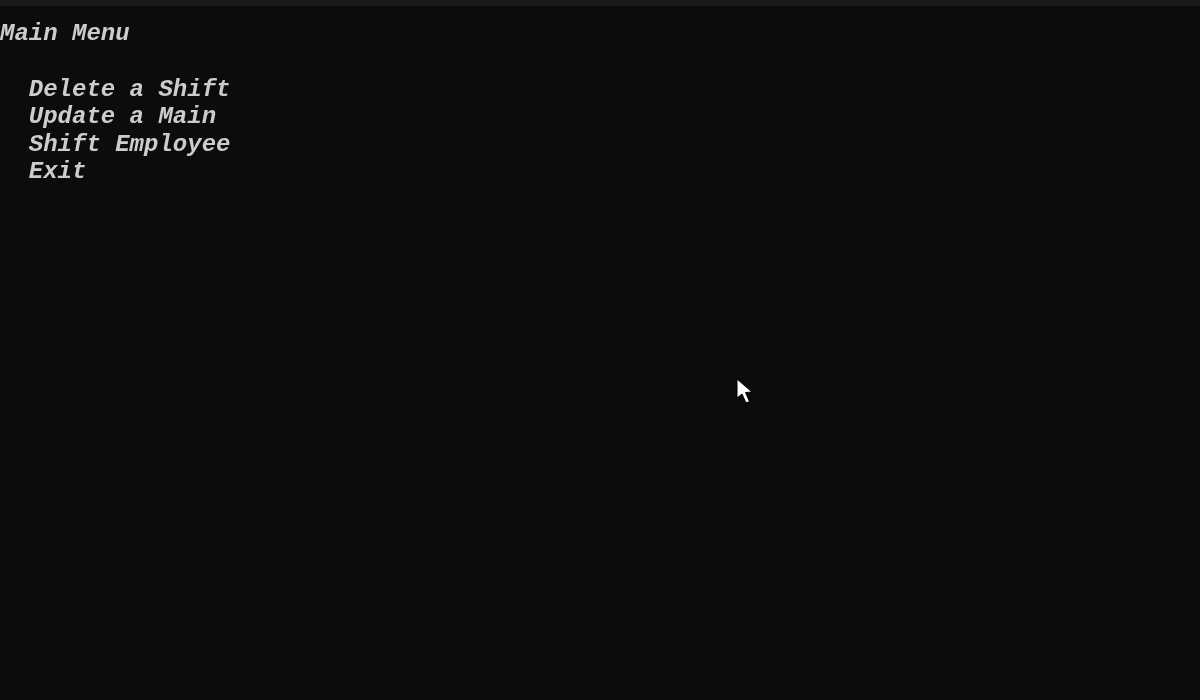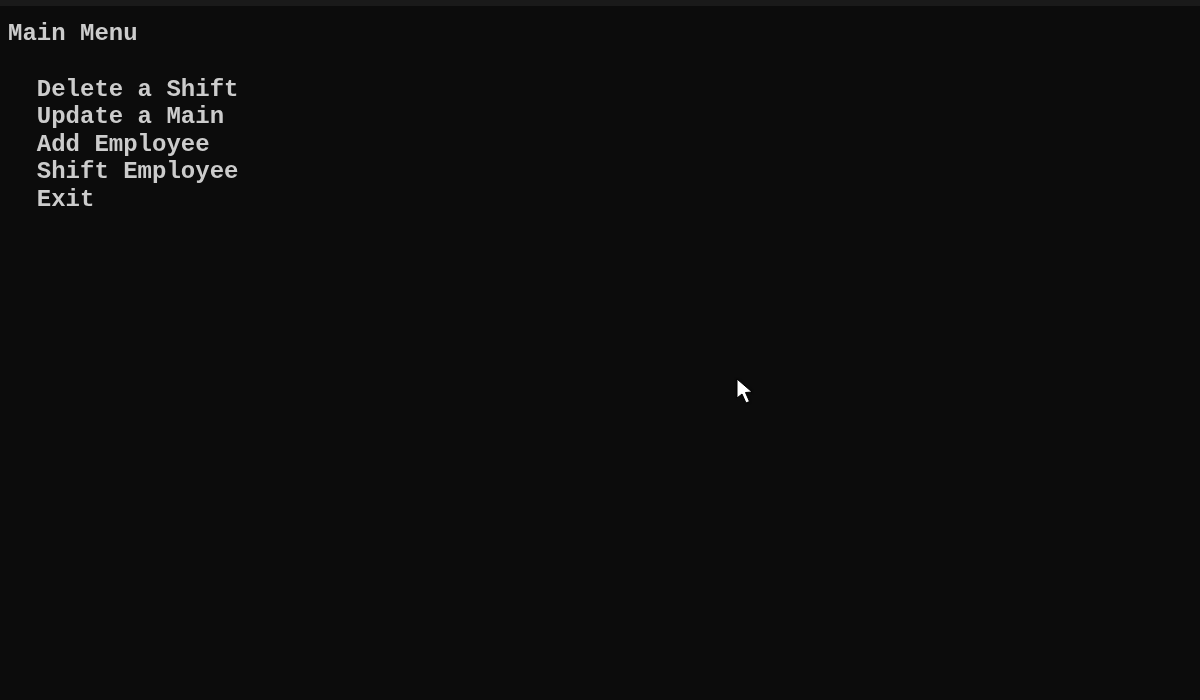--- a/index.html
+++ b/index.html
@@ -17,22 +17,23 @@
       color: #cccccc;
       overflow: hidden;
       position: relative;
     }
     .top-bar {
       width: 100%;
       height: 6px;
       background-color: #1a1a1a;
     }
     .terminal {
-      padding: 14px 8px;
+      padding: 14px 0;
       line-height: 1.15;
+      font-style: italic;
     }
     .menu-title {
       color: #cccccc;
       margin-bottom: 28px;
     }
     .menu-list {
       list-style: none;
     }
     .menu-item {
       color: #cccccc;
@@ -58,21 +59,20 @@
 </head>
 <body>
 
 <div class="top-bar"></div>
 
 <div class="terminal">
   <div class="menu-title">Main Menu</div>
   <ul class="menu-list">
     <li class="menu-item"><span>Delete a Shift</span></li>
     <li class="menu-item"><span>Update a Main</span></li>
-    <li class="menu-item"><span>Add Employee</span></li>
     <li class="menu-item"><span>Shift Employee</span></li>
     <li class="menu-item"><span>Exit</span></li>
   </ul>
 </div>
 
 <div class="cursor-pointer">
   <svg viewBox="0 0 20 28">
     <path d="M 1 1 L 1 20 L 6 16 L 10 25 L 13.5 23.5 L 9.5 14.5 L 16 14 Z" fill="#ffffff" stroke="#000000" stroke-width="1"></path>
   </svg>
 </div>

